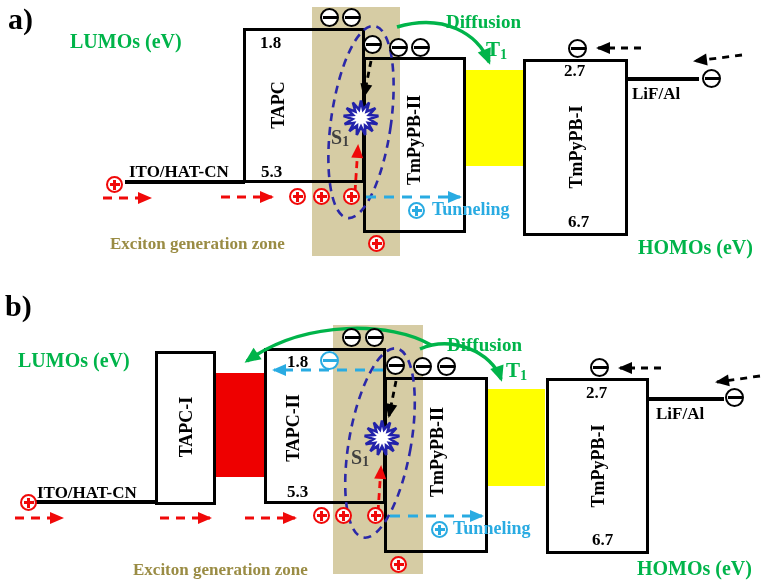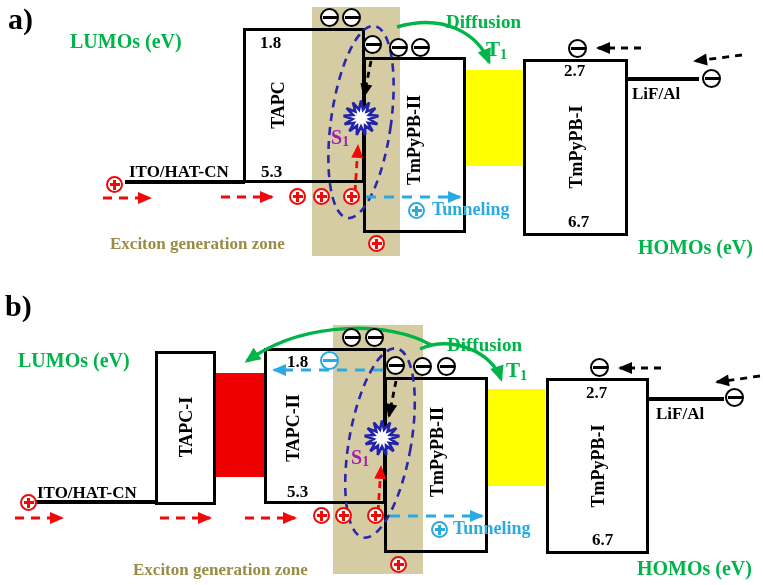--- a/index.html
+++ b/index.html
@@ -20,21 +20,21 @@
   .h{position:absolute;width:13px;height:13px;border:2.6px solid #f00909;border-radius:50%;
      background:rgba(255,255,255,.92);z-index:30;}
   .h::before{content:"";position:absolute;left:50%;top:1.5px;bottom:1.5px;width:2.6px;margin-left:-1.3px;background:#f00909;}
   .h::after{content:"";position:absolute;top:50%;left:1.5px;right:1.5px;height:2.6px;margin-top:-1.3px;background:#f00909;}
   .h.cy{border-color:#29abe2;}
   .h.cy::before,.h.cy::after{background:#29abe2;}
   .txt{position:absolute;font-weight:bold;white-space:nowrap;z-index:40;color:#000;line-height:1;}
   .green{color:#00b44a;}
   .cyan{color:#29abe2;}
   .khaki{color:#9a8c44;}
-  .navy{color:#a21caf;}
+  .navy{color:#404040;}
   .vtxt{position:absolute;font-weight:bold;white-space:nowrap;z-index:40;color:#000;
         writing-mode:vertical-rl;transform:translate(-50%,-50%) rotate(180deg);line-height:1;}
   .sub{font-size:68%;vertical-align:-18%;}
 </style>
 </head>
 <body>
 
 <div id="fig">
 
   <div class="rect zone" style="left:312px;top:7px;width:88px;height:249px;"></div>

